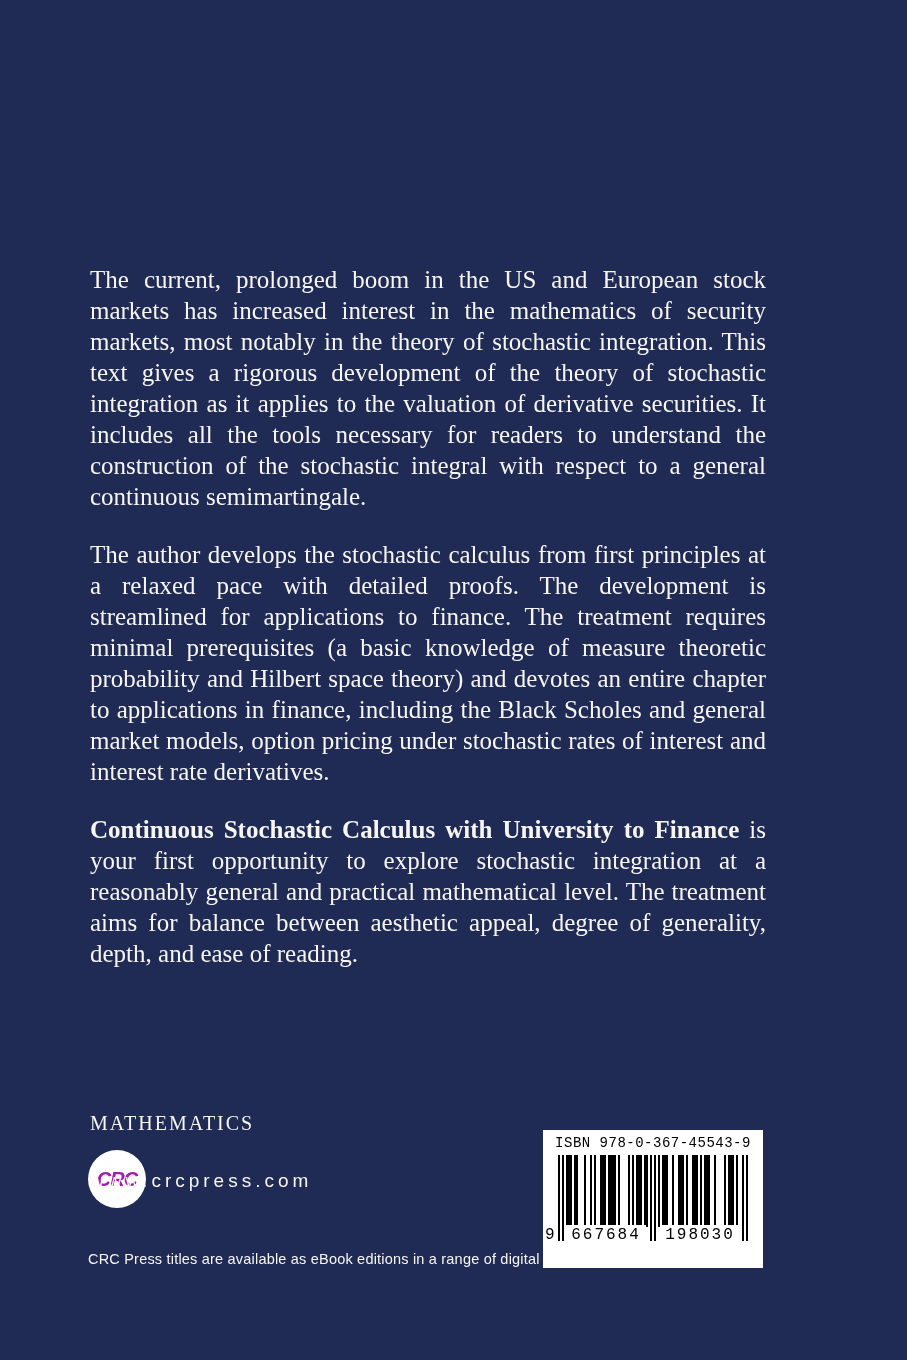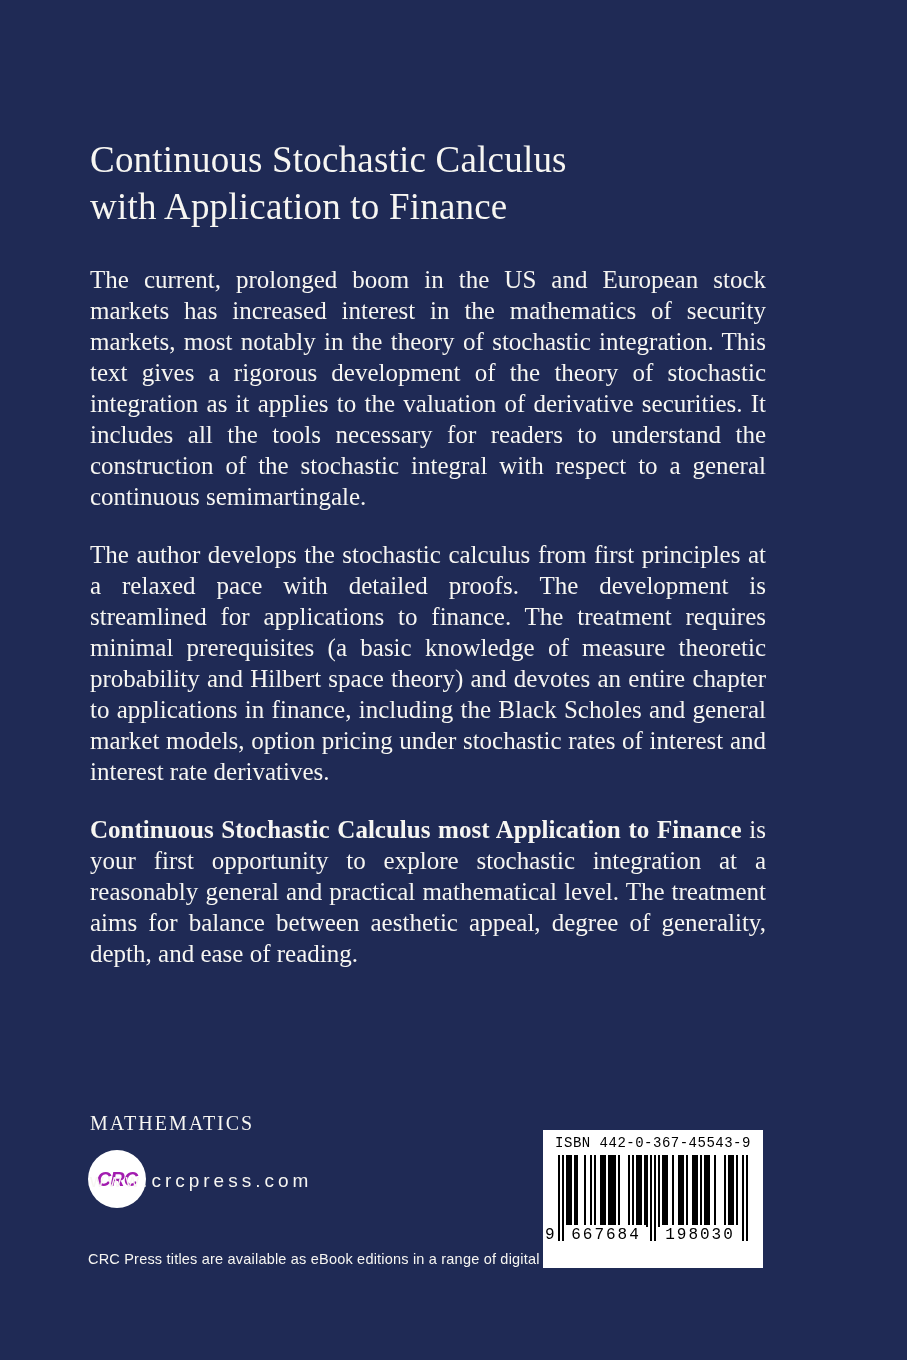--- a/index.html
+++ b/index.html
@@ -146,43 +146,39 @@
   }
   .digit-lead { position: absolute; left: -13px; top: 0; }
   .digit-g1 { position: absolute; left: 8px; top: 0; width: 80px; text-align: center; background: #fff; letter-spacing: 2px; }
   .digit-g2 { position: absolute; left: 102px; top: 0; width: 80px; text-align: center; background: #fff; letter-spacing: 2px; }
 </style>
 </head>
 <body>
 
 <div class="cover">
 
-  <h1 class="title-block">
-    <span>Continuous Stochastic Calculus</span><br>
-    <span>with Application to Finance</span>
-  </h1>
 
   <div class="body-text">
     <p>The current, prolonged boom in the US and European stock markets has increased interest in the mathematics of security markets, most notably in the theory of stochastic integration. This text gives a rigorous development of the theory of stochastic integration as it applies to the valuation of derivative securities. It includes all the tools necessary for readers to understand the construction of the stochastic integral with respect to a general continuous semimartingale.</p>
     <p>The author develops the stochastic calculus from first principles at a relaxed pace with detailed proofs. The development is streamlined for applications to finance. The treatment requires minimal prerequisites (a basic knowledge of measure theoretic probability and Hilbert space theory) and devotes an entire chapter to applications in finance, including the Black Scholes and general market models, option pricing under stochastic rates of interest and interest rate derivatives.</p>
-    <p><span class="b">Continuous Stochastic Calculus most Application to Finance</span><span> is your first opportunity to explore stochastic integration at a reasonably general and practical mathematical level. The treatment aims for balance between aesthetic appeal, degree of generality, depth, and ease of reading.</span></p>
+    <p><span class="b">Continuous Stochastic Calculus with University to Finance</span><span> is your first opportunity to explore stochastic integration at a reasonably general and practical mathematical level. The treatment aims for balance between aesthetic appeal, degree of generality, depth, and ease of reading.</span></p>
   </div>
 
   <div class="category">MATHEMATICS</div>
 
   <div class="publisher">
     <div class="crc-circle">CRC</div>
   </div>
 
   <div class="website">www.crcpress.com</div>
 
   <div class="ebook-note">CRC Press titles are available as eBook editions in a range of digital formats</div>
 
   <div class="barcode-box">
-    <div class="isbn-label">ISBN 442-0-367-45543-9</div>
+    <div class="isbn-label">ISBN 978-0-367-45543-9</div>
     <div class="bars-wrap">
       <div class="digits-row">
         <span class="digit-lead">9</span>
         <span class="digit-g1">667684</span>
         <span class="digit-g2">198030</span>
       </div>
     <div class="bar tall" style="left: 0px;"></div>
         <div class="bar tall" style="left: 4px;"></div>
         <div class="bar" style="left: 8px;"></div>
         <div class="bar" style="left: 10px;"></div>

